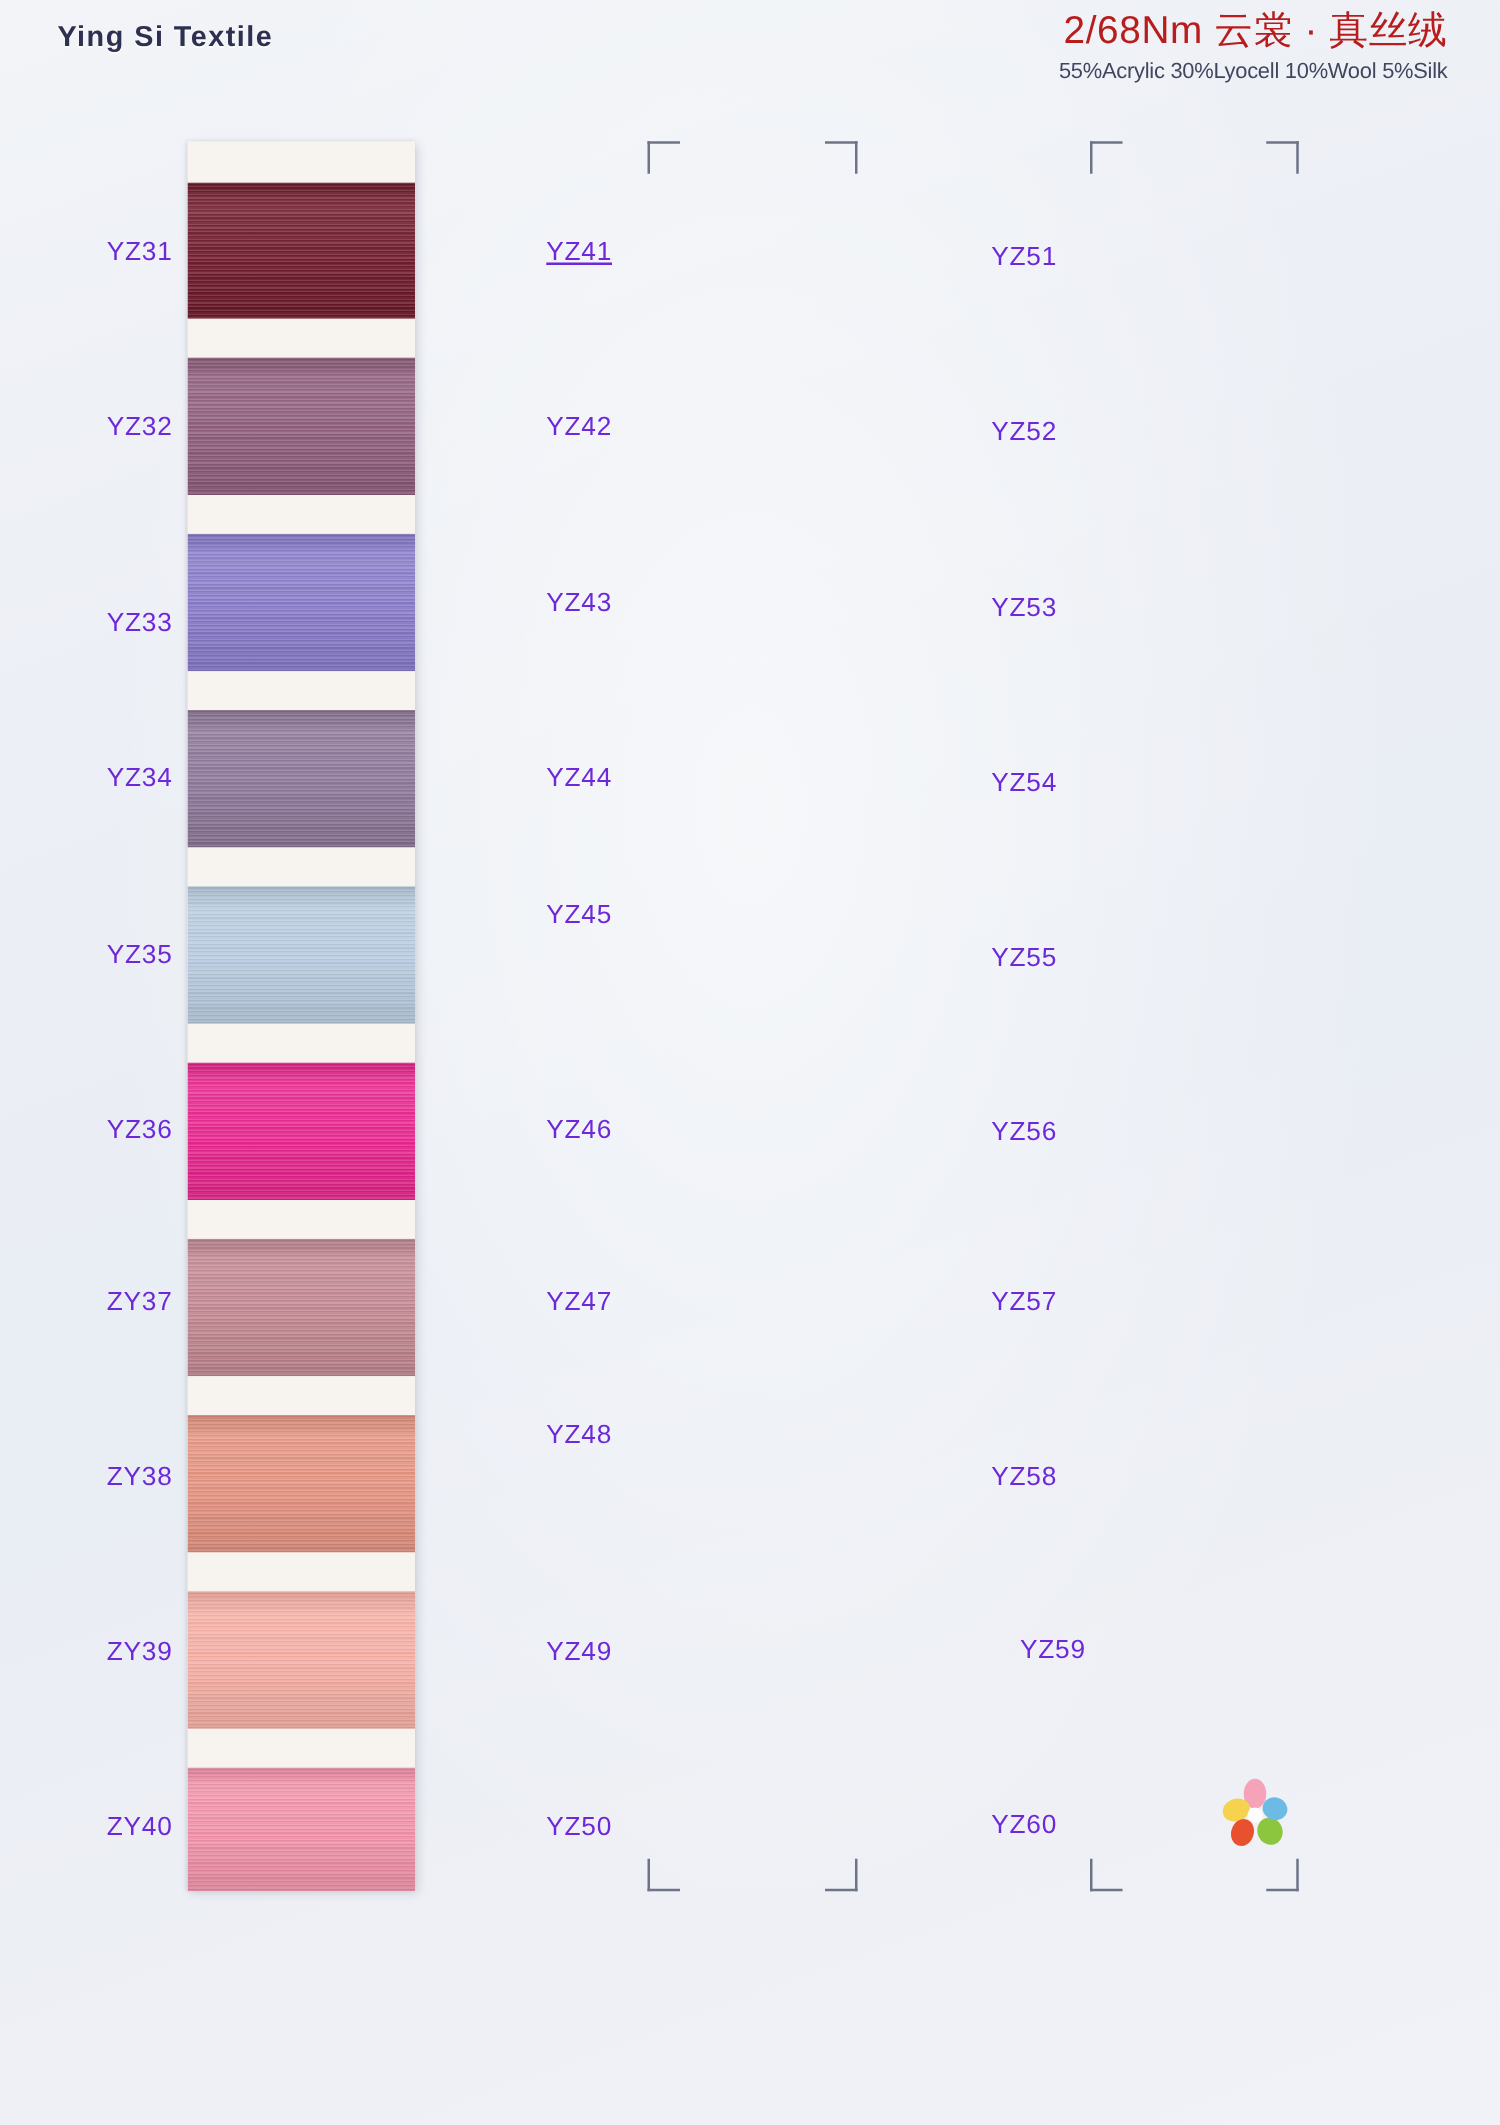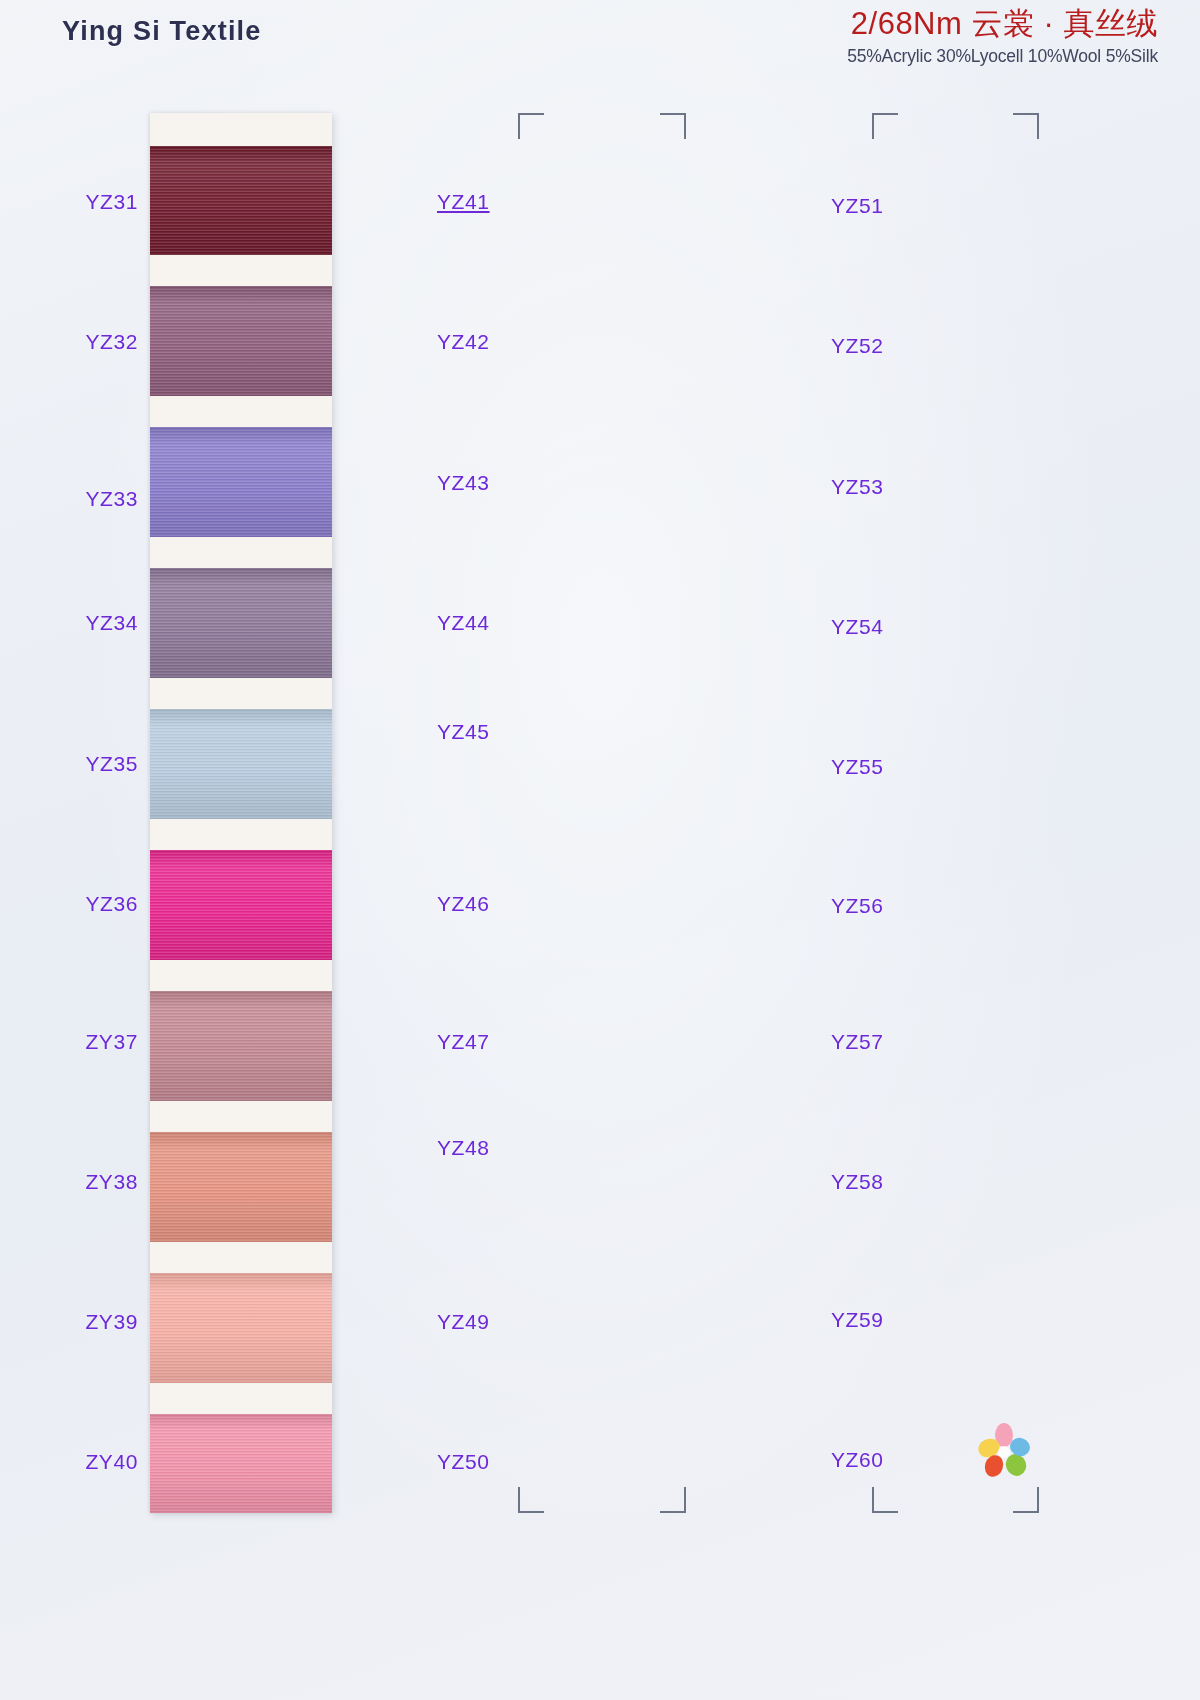--- a/index.html
+++ b/index.html
@@ -31,23 +31,23 @@
   }
 
   
   .header {
     position: absolute;
     top: 0; left: 0; right: 0;
     height: 92px;
   }
   .brand {
     position: absolute;
-    left: 62px;
+    left: 46px;
     top: 16px;
-    font-size: 27px;
+    font-size: 23px;
     font-weight: bold;
     letter-spacing: 1.2px;
     color: #2d3050;
     text-shadow: 0 1px 0 rgba(255,255,255,0.75);
     white-space: nowrap;
   }
   .spec {
     position: absolute;
     right: 42px;
     top: 6px;
@@ -139,21 +139,21 @@
   
   .code {
     position: absolute;
     font-size: 21px;
     color: #6d28d9;
     letter-spacing: 0.6px;
     white-space: nowrap;
   }
   .col1 { right: 1062px; }   
   .col2 { left: 437px; }
-  .col3 { left: 831px; text-align: right; }
+  .col3 { left: 793px; text-align: right; }
 
   
   .logo {
     position: absolute;
     left: 975px;
     top: 1422px;
     width: 58px;
     height: 58px;
   }
 </style>
@@ -280,21 +280,21 @@
 <div class="code col2" style="top:1450px;">YZ50</div>
 
 <div class="code col3" style="top:194px;">YZ51</div>
 <div class="code col3" style="top:334px;">YZ52</div>
 <div class="code col3" style="top:475px;">YZ53</div>
 <div class="code col3" style="top:615px;">YZ54</div>
 <div class="code col3" style="top:755px;">YZ55</div>
 <div class="code col3" style="top:894px;">YZ56</div>
 <div class="code col3" style="top:1030px;">YZ57</div>
 <div class="code col3" style="top:1170px;">YZ58</div>
-<div class="code col3" style="top:1308px;">YZ59</div>
+<div class="code col3" style="top:1308px;margin-left:23px;">YZ59</div>
 <div class="code col3" style="top:1448px;">YZ60</div>
 
 <div class="logo">
   <svg viewBox="0 0 58 58" width="58" height="58">
     <ellipse cx="29" cy="13" rx="9" ry="12" fill="#F4A3B8"></ellipse>
     <ellipse cx="14" cy="26" rx="11" ry="9" fill="#F6D24F" transform="rotate(-20 14 26)"></ellipse>
     <ellipse cx="19" cy="44" rx="9" ry="11" fill="#E8502F" transform="rotate(18 19 44)"></ellipse>
     <ellipse cx="41" cy="43" rx="10" ry="11" fill="#8CC63F" transform="rotate(-22 41 43)"></ellipse>
     <ellipse cx="45" cy="25" rx="10" ry="9" fill="#6DBBE4" transform="rotate(18 45 25)"></ellipse>
     <circle cx="29" cy="30" r="6" fill="#ffffff" opacity="0.85"></circle>

